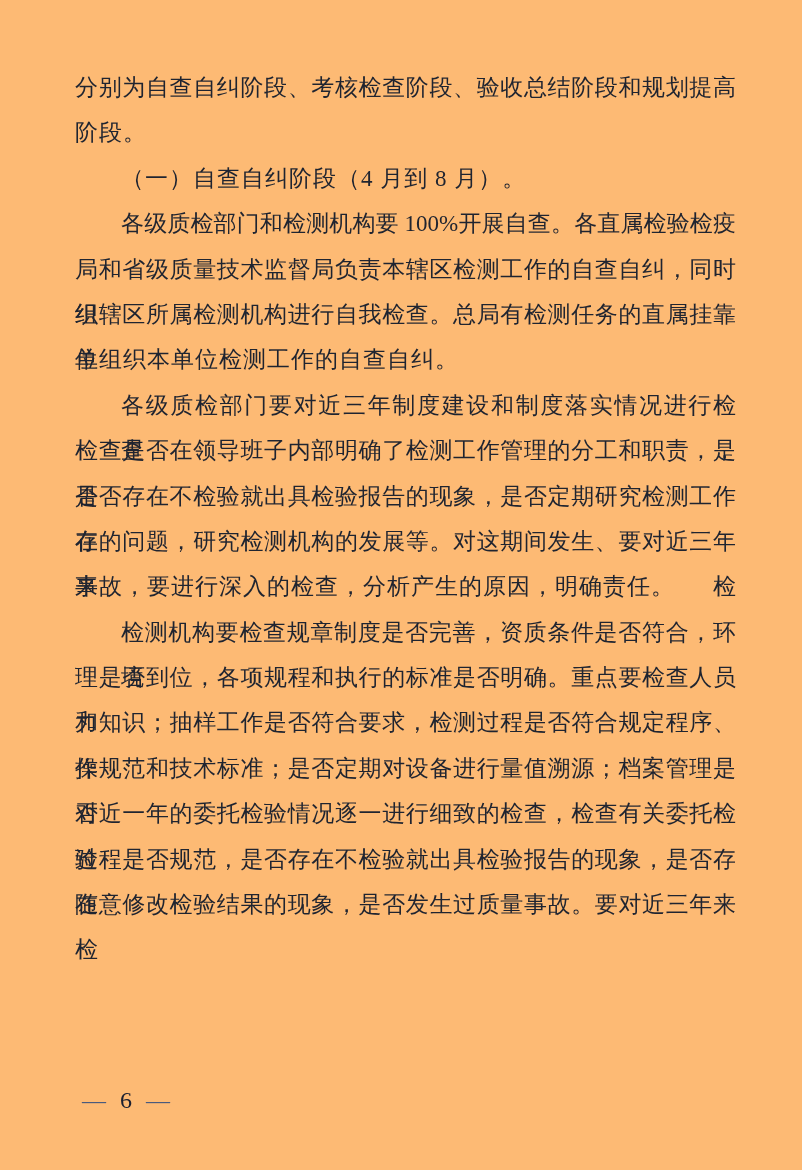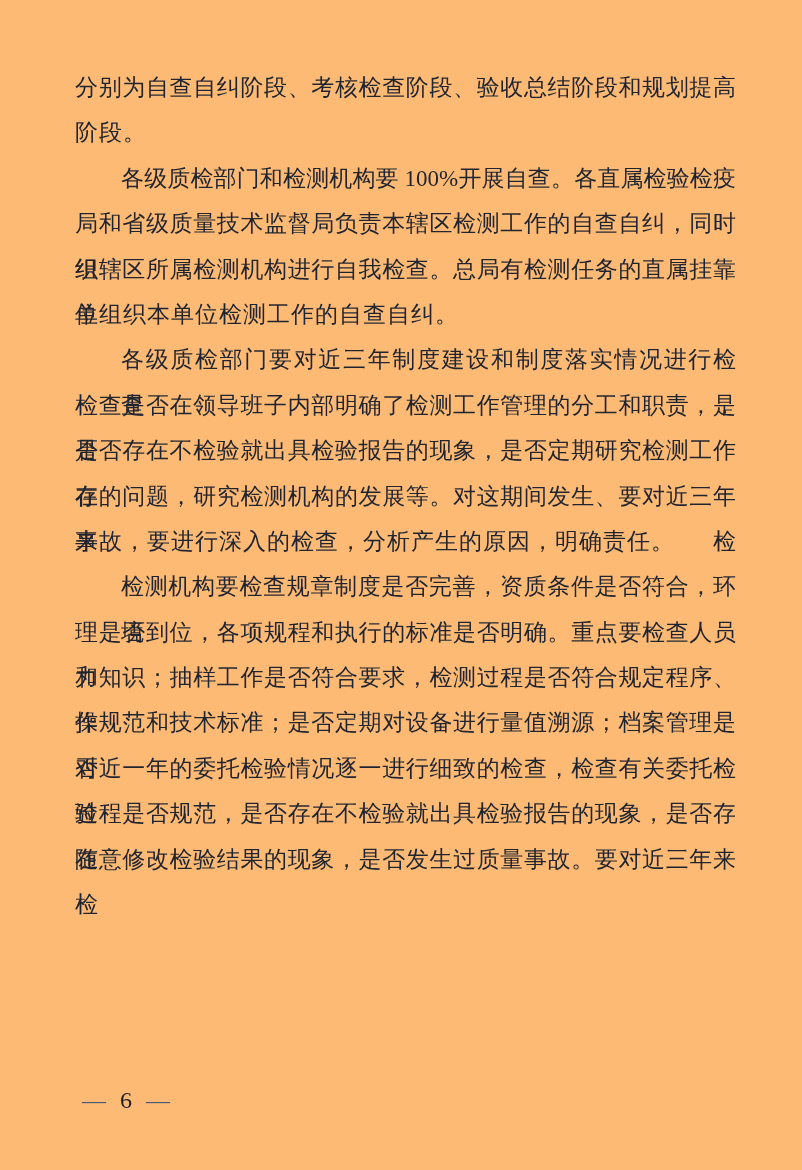--- a/index.html
+++ b/index.html
@@ -58,20 +58,21 @@
   }
 </style>
 </head>
 <body>
 
 <div class="page">
 
   <div class="textblock">
     <div class="line justify">分别为自查自纠阶段、考核检查阶段、验收总结阶段和规划提高</div>
     <div class="line">阶段。</div>
+    <div class="line indent">（一）自查自纠阶段（4 月到 8 月）。</div>
     <div class="line indent justify">各级质检部门和检测机构要 100%开展自查。各直属检验检疫</div>
     <div class="line justify">局和省级质量技术监督局负责本辖区检测工作的自查自纠，同时组</div>
     <div class="line justify">织辖区所属检测机构进行自我检查。总局有检测任务的直属挂靠单</div>
     <div class="line">位组织本单位检测工作的自查自纠。</div>
     <div class="line indent justify">各级质检部门要对近三年制度建设和制度落实情况进行检查，</div>
     <div class="line justify">检查是否在领导班子内部明确了检测工作管理的分工和职责，是否</div>
     <div class="line justify">是否存在不检验就出具检验报告的现象，是否定期研究检测工作存</div>
     <div class="line justify">在的问题，研究检测机构的发展等。对这期间发生、要对近三年来检</div>
     <div class="line">事故，要进行深入的检查，分析产生的原因，明确责任。</div>
     <div class="line indent justify">检测机构要检查规章制度是否完善，资质条件是否符合，环境</div>

